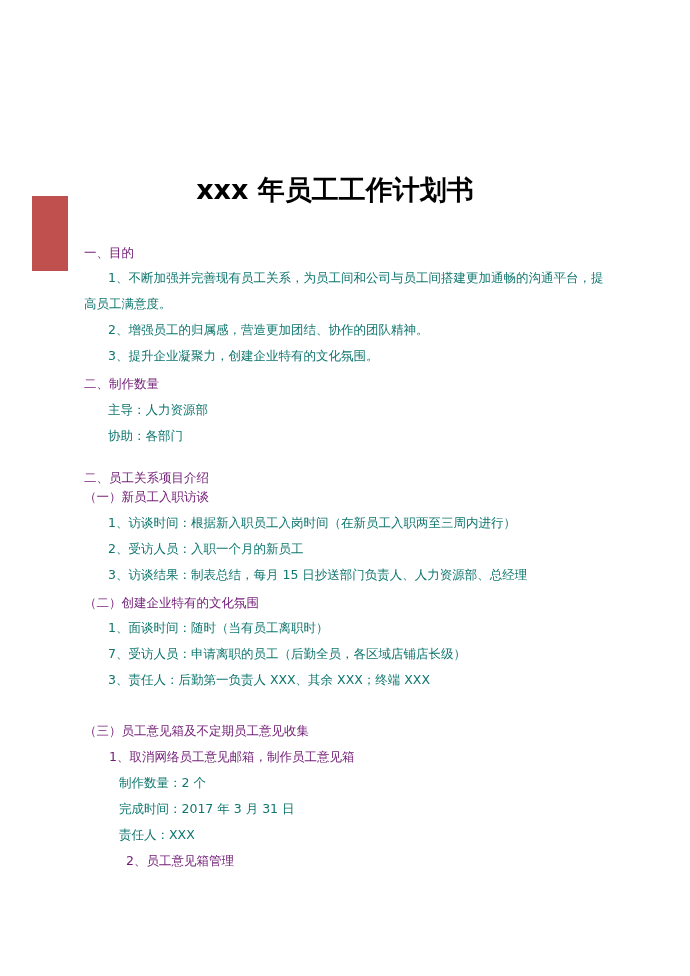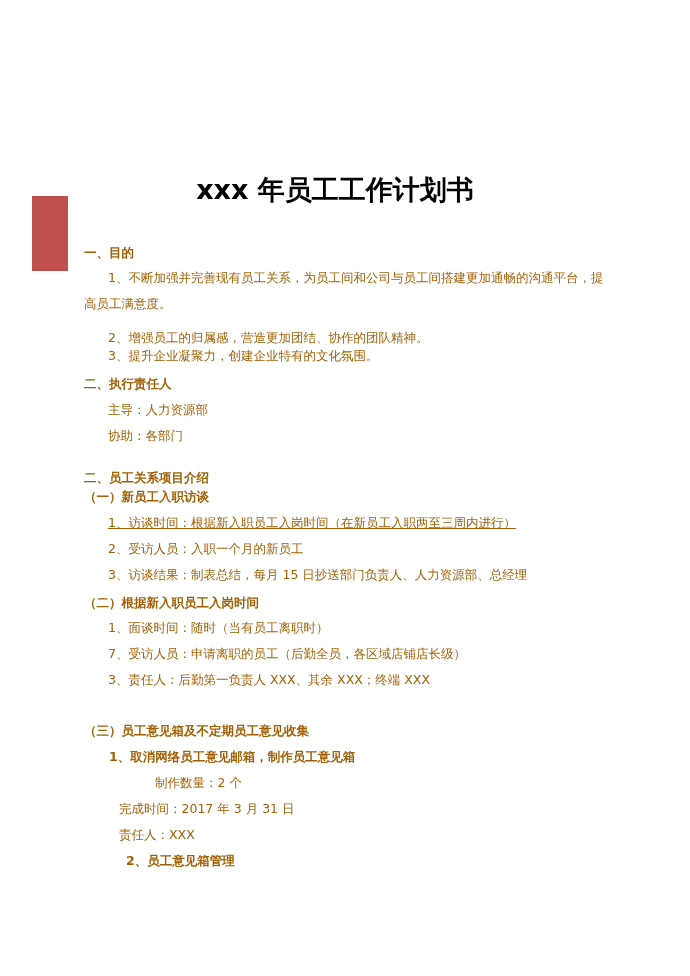--- a/index.html
+++ b/index.html
@@ -42,55 +42,55 @@
       line-height: 36px;
       letter-spacing: 0px;
       color: #000000;
       padding-left: 0px;
     }
     .line {
       position: absolute;
       font-size: 12.5px;
       line-height: 18px;
       white-space: nowrap;
-      color: #a16207;
+      color: #0f766e;
     }
-    .bold { font-weight: bold; color: #a16207; }
+    .bold { font-weight: normal; color: #701a75; }
   </style>
 </head>
 <body>
 
 <div class="page">
 
   <div class="accent-bar"></div>
 
   <div class="title">xxx 年员工工作计划书</div>
 
   <div class="line bold" style="left:84px; top:244px;">一、目的</div>
   <div class="line" style="left:108px; top:269px;">1、不断加强并完善现有员工关系，为员工间和公司与员工间搭建更加通畅的沟通平台，提</div>
   <div class="line" style="left:84px; top:295px;">高员工满意度。</div>
-  <div class="line" style="left:108px; top:321px;margin-top:8px;">2、增强员工的归属感，营造更加团结、协作的团队精神。</div>
+  <div class="line" style="left:108px; top:321px;">2、增强员工的归属感，营造更加团结、协作的团队精神。</div>
   <div class="line" style="left:108px; top:347px;">3、提升企业凝聚力，创建企业特有的文化氛围。</div>
 
-  <div class="line bold" style="left:84px; top:375px;">二、执行责任人</div>
+  <div class="line bold" style="left:84px; top:375px;">二、制作数量</div>
   <div class="line" style="left:108px; top:401px;">主导：人力资源部</div>
   <div class="line" style="left:108px; top:427px;">协助：各部门</div>
 
   <div class="line bold" style="left:84px; top:469px;">二、员工关系项目介绍</div>
 
   <div class="line bold" style="left:84px; top:488px;">（一）新员工入职访谈</div>
-  <div class="line" style="left:108px; top:514px;text-decoration:underline;">1、访谈时间：根据新入职员工入岗时间（在新员工入职两至三周内进行）</div>
+  <div class="line" style="left:108px; top:514px;">1、访谈时间：根据新入职员工入岗时间（在新员工入职两至三周内进行）</div>
   <div class="line" style="left:108px; top:540px;">2、受访人员：入职一个月的新员工</div>
   <div class="line" style="left:108px; top:566px;">3、访谈结果：制表总结，每月 15 日抄送部门负责人、人力资源部、总经理</div>
 
-  <div class="line bold" style="left:84px; top:594px;">（二）根据新入职员工入岗时间</div>
+  <div class="line bold" style="left:84px; top:594px;">（二）创建企业特有的文化氛围</div>
   <div class="line" style="left:108px; top:619px;">1、面谈时间：随时（当有员工离职时）</div>
   <div class="line" style="left:108px; top:645px;">7、受访人员：申请离职的员工（后勤全员，各区域店铺店长级）</div>
   <div class="line" style="left:108px; top:671px;">3、责任人：后勤第一负责人 XXX、其余 XXX；终端 XXX</div>
 
   <div class="line bold" style="left:84px; top:722px;">（三）员工意见箱及不定期员工意见收集</div>
   <div class="line bold" style="left:109px; top:748px;">1、取消网络员工意见邮箱，制作员工意见箱</div>
-  <div class="line" style="left:119px; top:774px;margin-left:36px;">制作数量：2 个</div>
+  <div class="line" style="left:119px; top:774px;">制作数量：2 个</div>
   <div class="line" style="left:119px; top:800px;">完成时间：2017 年 3 月 31 日</div>
   <div class="line" style="left:119px; top:826px;">责任人：XXX</div>
   <div class="line bold" style="left:99px; top:852px;margin-left:27px;">2、员工意见箱管理</div>
 
 </div>
 
 </body></html>

